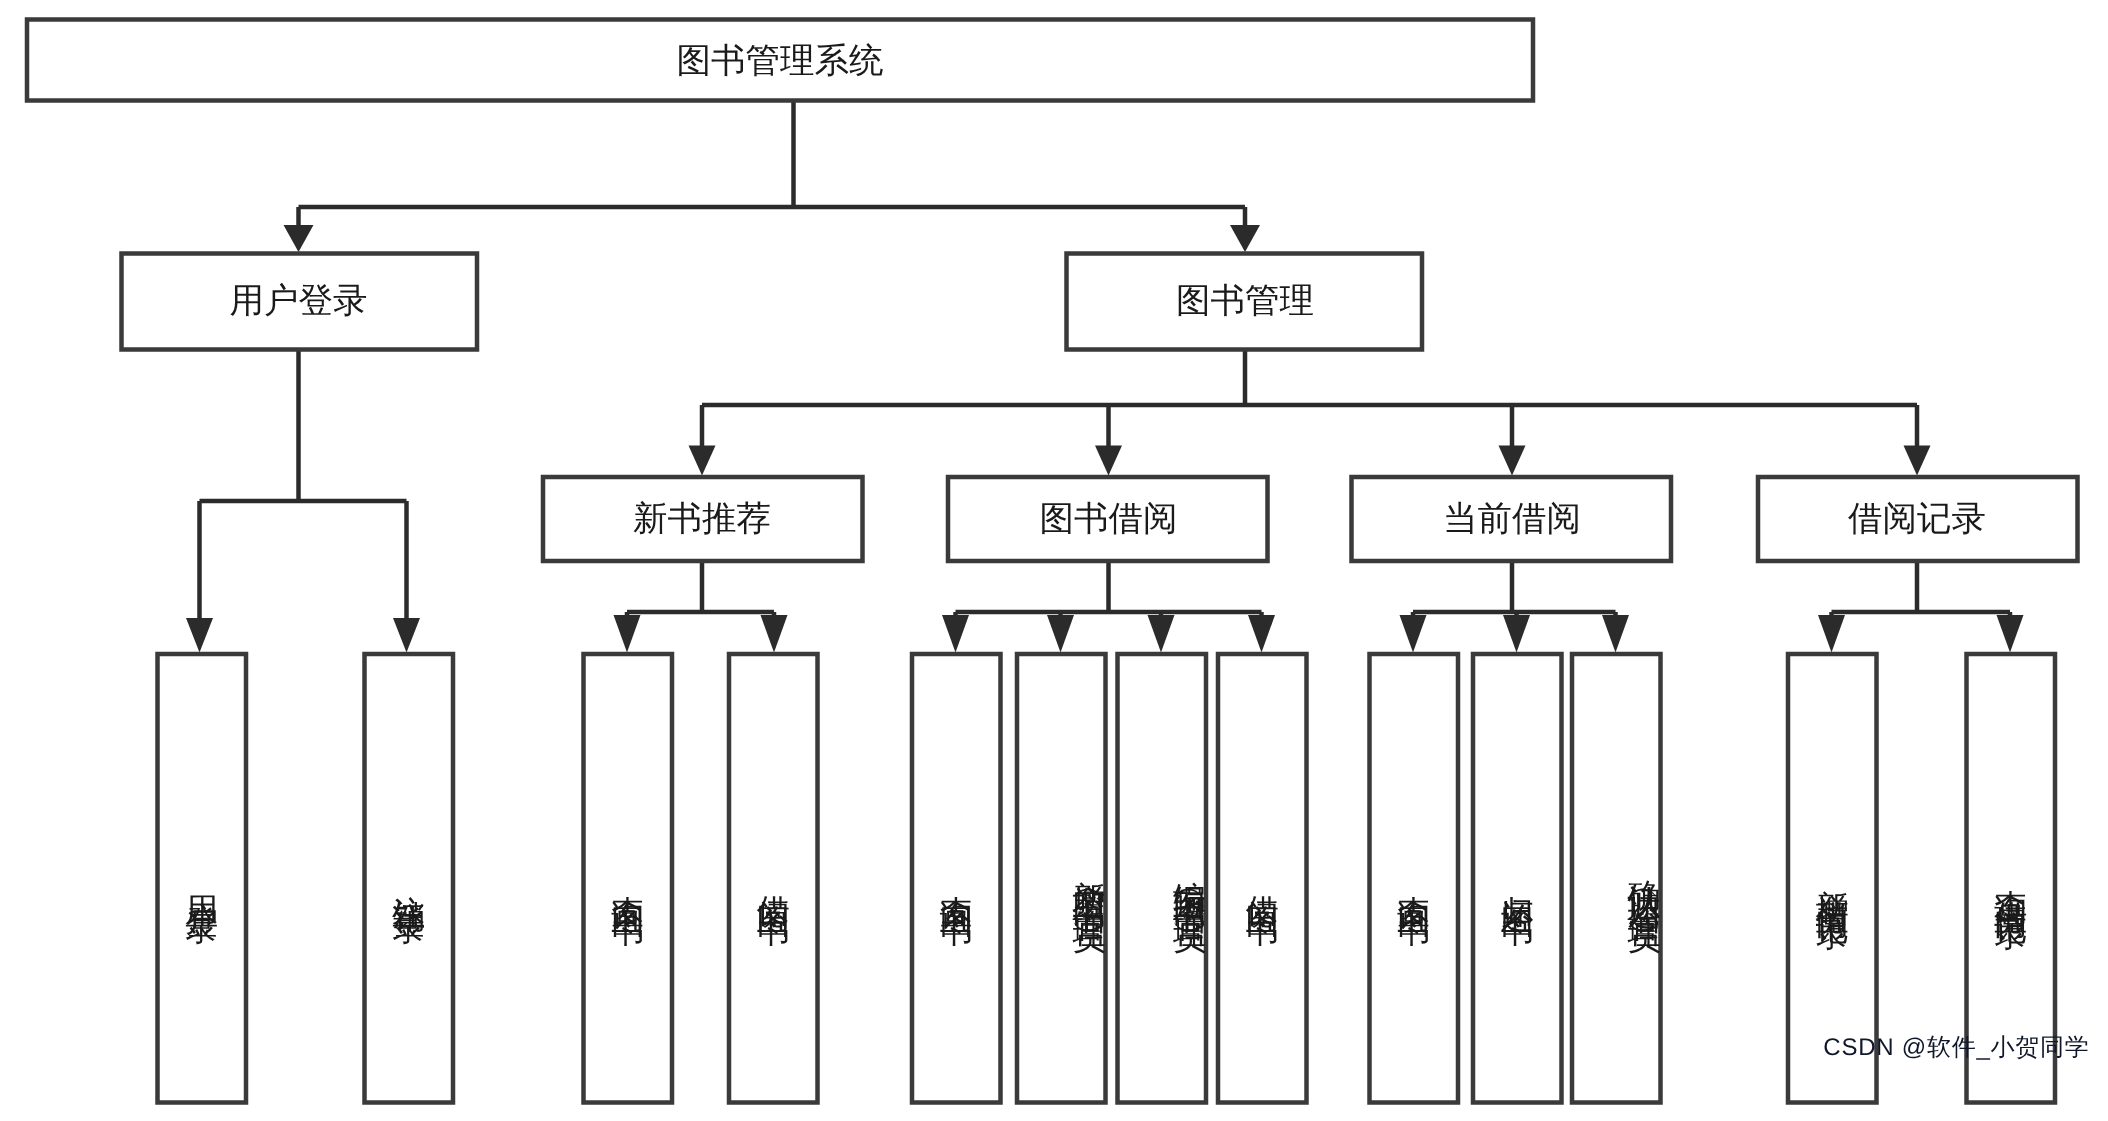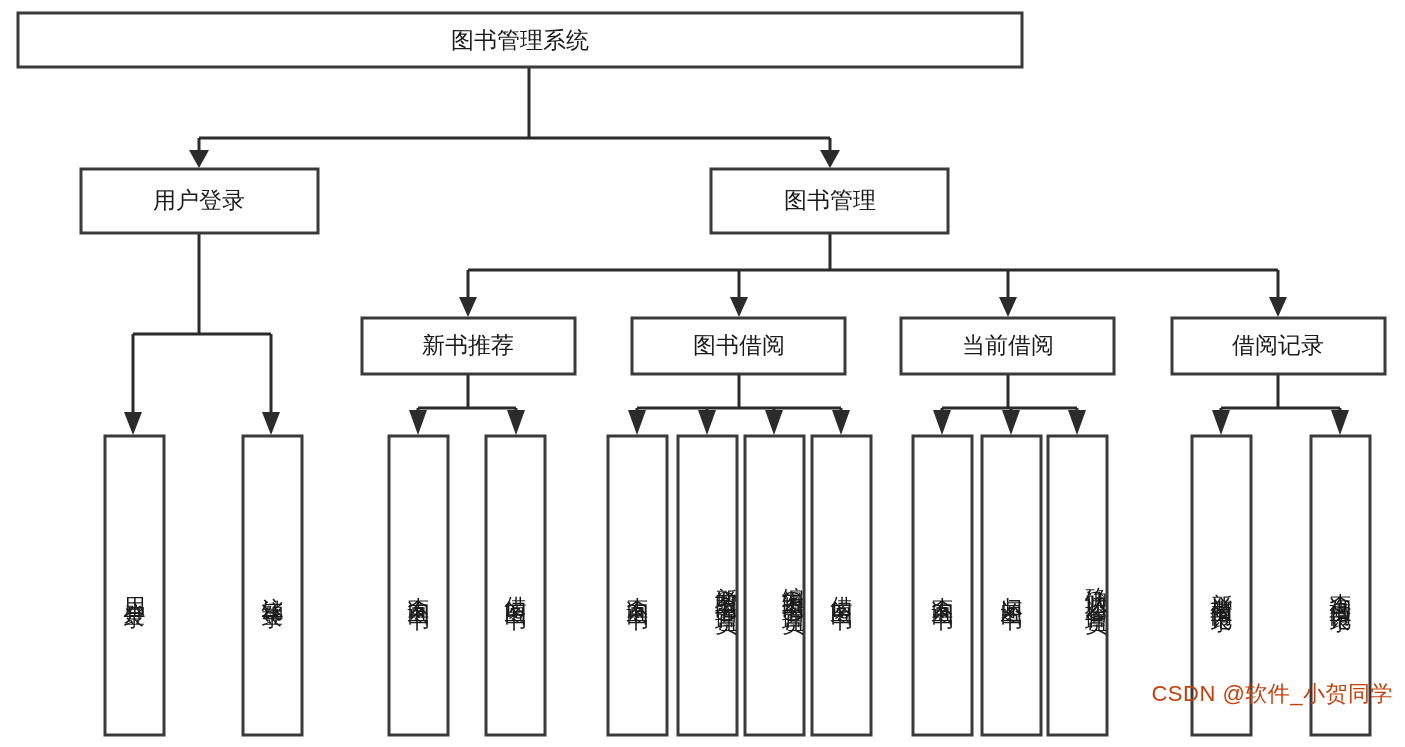--- a/index.html
+++ b/index.html
@@ -46,22 +46,22 @@
     font-size: 23px;
     fill: #1a1a1a;
     text-anchor: middle;
     dominant-baseline: middle;
   }
   .watermark-text {
     position: absolute;
     right: 12px;
     bottom: 6px;
     font-family: "Liberation Sans", "DejaVu Sans", sans-serif;
-    font-size: 22px;
-    color: #c2410c;
+    font-size: 16px;
+    color: #0f172a;
     white-space: nowrap;
     letter-spacing: 0.5px;
     pointer-events: none;
   }
   .vlabel {
     position: absolute;
     writing-mode: vertical-rl;
     text-orientation: upright;
     font-family: "Liberation Sans", "DejaVu Sans", sans-serif;
     font-size: 22px;

